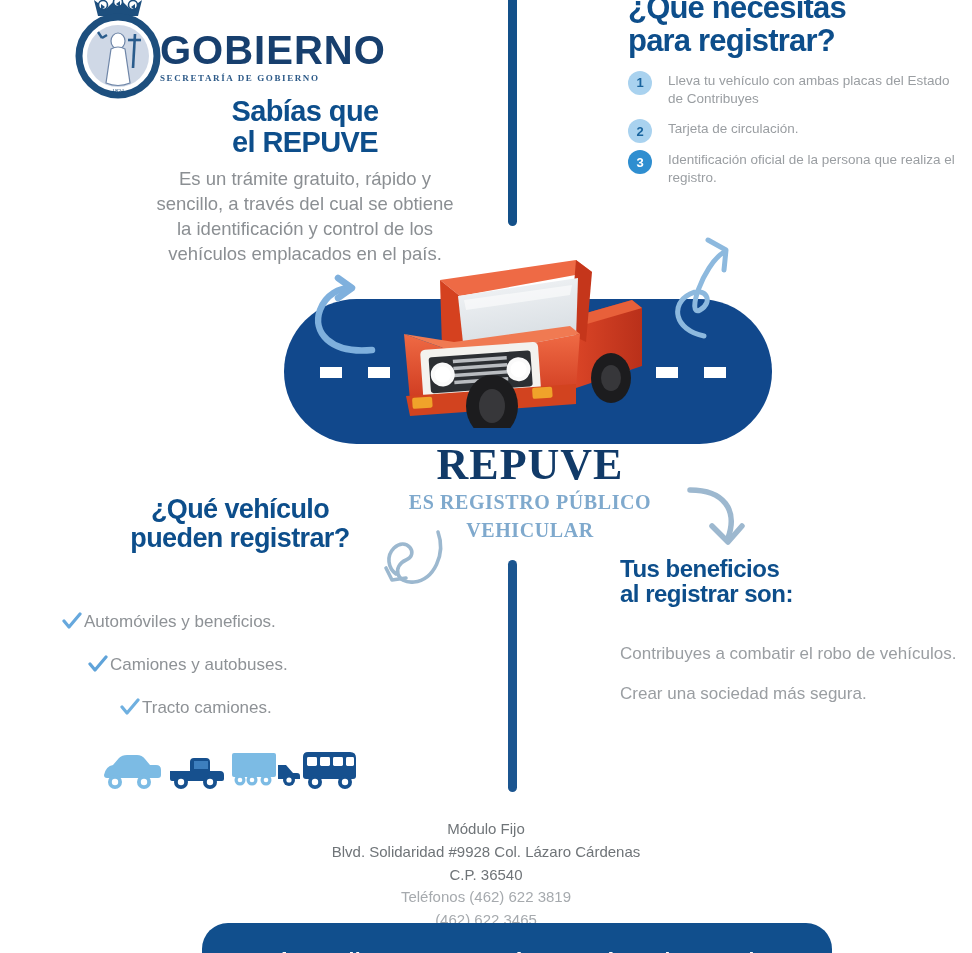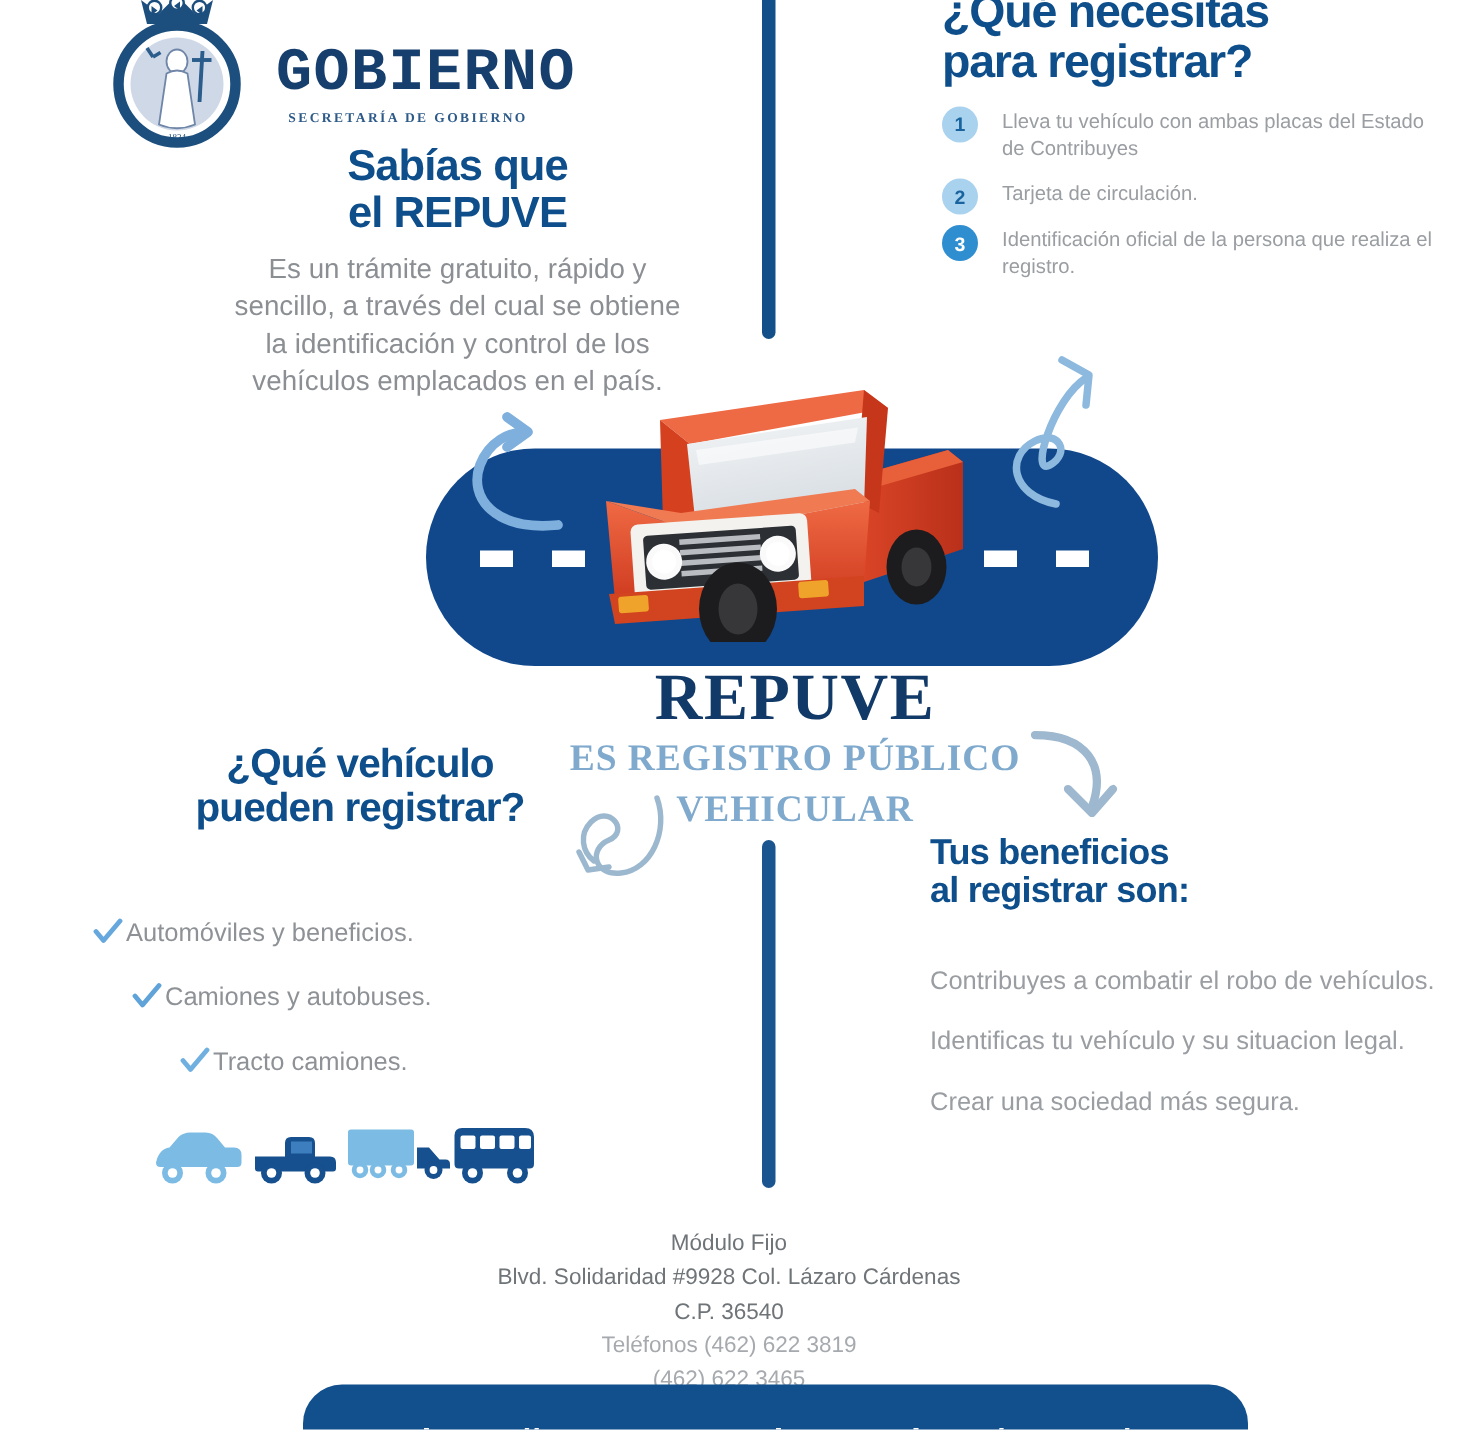--- a/index.html
+++ b/index.html
@@ -12,28 +12,28 @@
     color:#6f7478;
   }
   .stage{position:absolute;left:0;top:0;width:972px;height:953px;overflow:hidden;}
   .abs{position:absolute;}
 
   
   #logo{left:62px;top:-6px;width:112px;height:112px;}
   #logo svg{display:block;}
   #brand{left:160px;top:30px;}
   #brand .big{
-    font-family:Liberation Mono, monospace;
+    font-family:Liberation Sans, sans-serif;
     font-weight:700;font-size:40px;letter-spacing:1px;
-    color:#173f6e;line-height:1;padding-left:24px;
+    color:#173f6e;line-height:1;
   }
   #brand .sub{
     font-family:"Liberation Serif", serif;
     font-weight:700;font-size:9px;letter-spacing:1.6px;
-    color:#2d5a88;margin-top:3px;text-align:center;
+    color:#2d5a88;margin-top:3px;
   }
 
   
   .h-blue{
     font-weight:700;color:#0d4e8b;
     line-height:1.06;letter-spacing:-0.6px;
   }
 
   
   #sabias{left:150px;top:96px;width:310px;text-align:center;}
@@ -66,21 +66,21 @@
   #car{left:380px;top:238px;width:320px;height:190px;}
 
   
   #repuve{left:330px;top:443px;width:400px;text-align:center;}
   #repuve .r1{
     font-family:"Liberation Serif", serif;font-weight:700;
     font-size:44px;color:#113a68;letter-spacing:1px;line-height:1;
   }
   #repuve .r2{
     font-family:"Liberation Serif", serif;font-weight:700;
-    font-size:25px;color:#7fa9cd;letter-spacing:0.6px;line-height:1.18;margin-top:4px;
+    font-size:20px;color:#7fa9cd;letter-spacing:0.6px;line-height:1.18;margin-top:4px;
   }
 
   
   #which{left:60px;top:495px;width:360px;text-align:center;}
   #which .t{font-size:27px;}
   #veh-list{left:62px;top:612px;width:380px;}
   #veh-list .row{position:relative;font-size:17px;color:#8e9296;margin-bottom:20px;}
   #veh-list .row .ck{display:inline-block;width:22px;vertical-align:-3px;}
   #veh-list .row.i0{padding-left:0px;}
   #veh-list .row.i1{padding-left:26px;}
@@ -335,21 +335,20 @@
           <circle cx="42" cy="37" r="3.2" fill="#ffffff"></circle>
       </g>
     </svg>
   </div>
 
   <div class="abs" id="benef">
     <div class="h-blue t">Tus beneficios</div>
     <div class="h-blue t">al registrar son:</div>
     <div class="list">
       <div class="b">Contribuyes a combatir el robo de vehículos.</div>
-      <div class="b">Identificas tu vehículo y su situacion legal.</div>
       <div class="b">Crear una sociedad más segura.</div>
     </div>
   </div>
 
   <div class="abs" id="footer">
     <div>Módulo Fijo</div>
     <div>Blvd. Solidaridad #9928 Col. Lázaro Cárdenas</div>
     <div>C.P. 36540</div>
     <div class="dim">Teléfonos (462) 622 3819</div>
     <div class="dim">(462) 622 3465</div>

